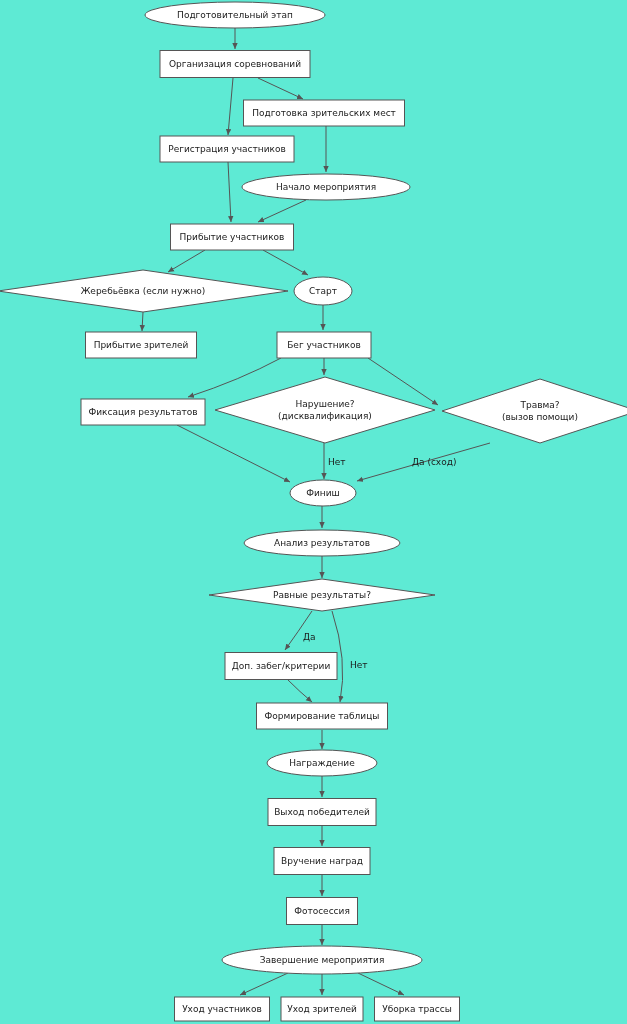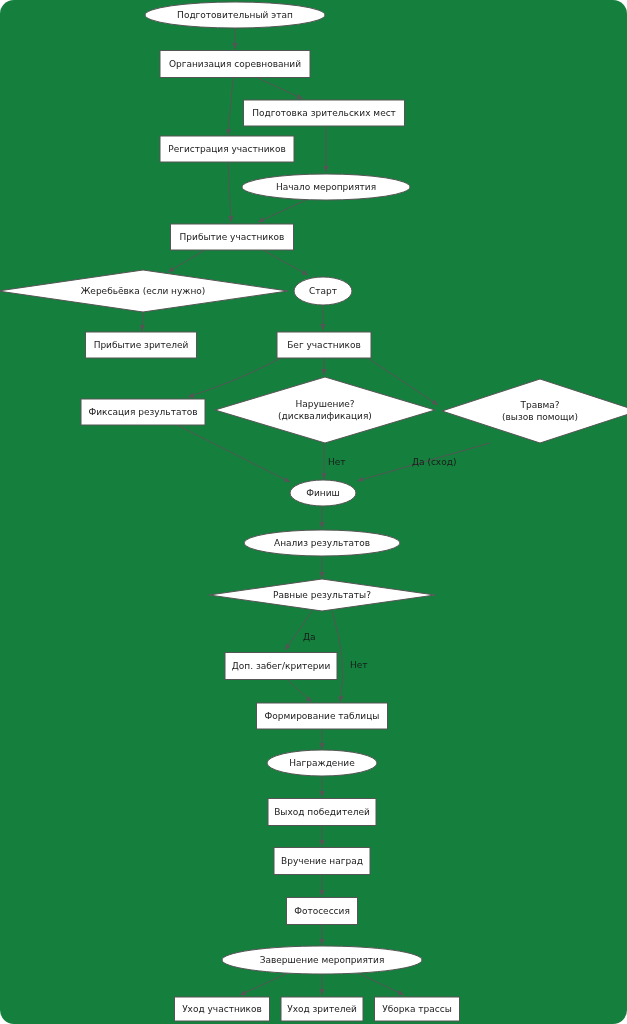--- a/index.html
+++ b/index.html
@@ -7,23 +7,22 @@
     padding: 0;
     background: #ffffff;
   }
   body {
     font-family: "DejaVu Sans", sans-serif;
   }
   #flowchart-root {
     position: relative;
     width: 627px;
     height: 1024px;
-    background: #15803d;
+    background: #5eead4;
     overflow: hidden;
-    border-radius: 14px;
   }
   svg#flow-svg {
     display: block;
     width: 627px;
     height: 1024px;
   }
   .node-shape {
     fill: #ffffff;
     stroke: #555555;
     stroke-width: 1;

